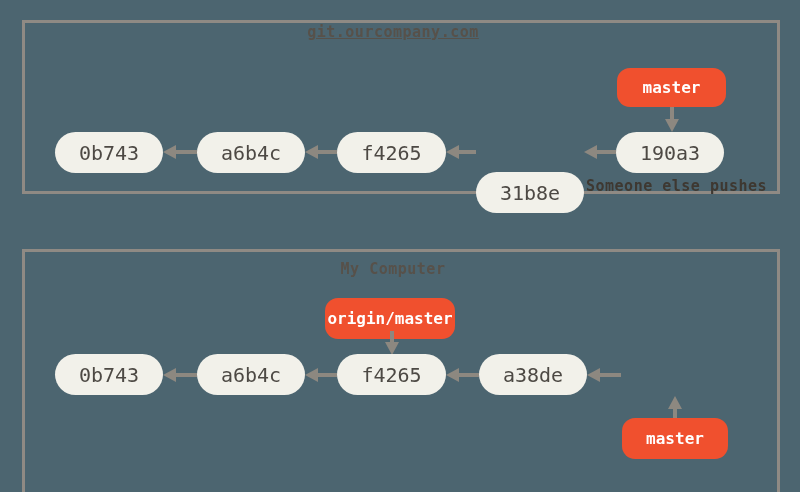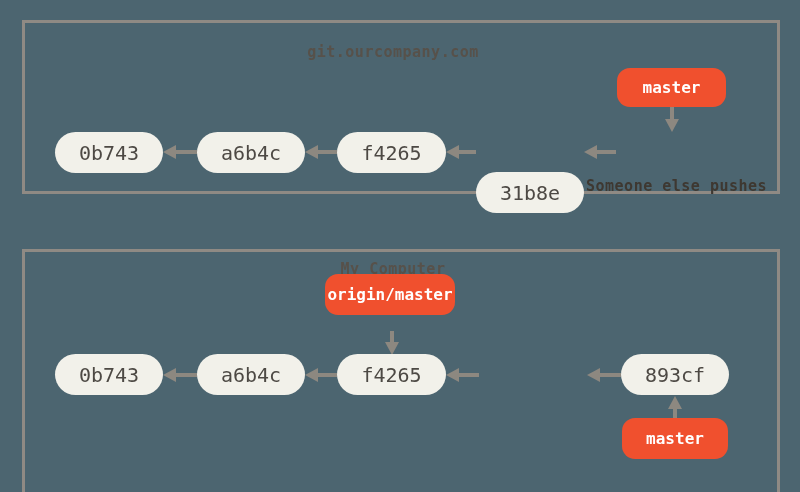--- a/index.html
+++ b/index.html
@@ -47,52 +47,53 @@
     border-bottom:13px solid var(--arrow);}
   .v-arrow.up::after{content:"";position:absolute;top:12px;bottom:0;left:5px;width:4px;
     background:var(--arrow);}
 </style>
 </head>
 <body>
 
 <div class="canvas">
 
   <section class="repo-box remote-box">
-    <div class="box-title" style="top:20px;">git.ourcompany.com</div>
+    <div class="box-title" style="top:0;text-decoration:underline;">git.ourcompany.com</div>
 
     <div class="ref" style="left:592px;top:45px;width:109px;height:39px;">
       <span>master</span>
     </div>
     <div class="v-arrow down" style="left:640px;top:84px;height:25px;"></div>
 
     <div class="commit" style="left:30px;top:109px;">0b743</div>
     <div class="commit" style="left:172px;top:109px;">a6b4c</div>
     <div class="commit" style="left:312px;top:109px;width:109px;">f4265</div>
     <div class="commit" style="left:451px;top:109px;margin-top:40px;">31b8e</div>
+    <div class="commit" style="left:591px;top:109px;">190a3</div>
 
     <div class="h-arrow" style="left:138px;top:122px;width:34px;"></div>
     <div class="h-arrow" style="left:280px;top:122px;width:32px;"></div>
     <div class="h-arrow" style="left:421px;top:122px;width:30px;"></div>
     <div class="h-arrow" style="left:559px;top:122px;width:32px;"></div>
 
     <div class="annotation" style="left:561px;top:154px;text-align:center;">Someone else pushes</div>
   </section>
 
   <section class="repo-box local-box">
     <div class="box-title" style="top:8px;">My Computer</div>
 
-    <div class="ref" style="left:300px;top:22px;width:130px;height:41px;text-align:right;">
+    <div class="ref" style="left:300px;top:46px;width:130px;height:41px;text-align:right;">
       <span>origin/master</span>
     </div>
     <div class="v-arrow down" style="left:360px;top:79px;height:24px;"></div>
 
     <div class="commit" style="left:30px;top:102px;">0b743</div>
     <div class="commit" style="left:172px;top:102px;">a6b4c</div>
     <div class="commit" style="left:312px;top:102px;width:109px;">f4265</div>
-    <div class="commit" style="left:596px;top:102px;">893cf</div>
+    <div class="commit" style="left:454px;top:102px;">a38de</div>
 
     <div class="h-arrow" style="left:138px;top:116px;width:34px;"></div>
     <div class="h-arrow" style="left:280px;top:116px;width:32px;"></div>
     <div class="h-arrow" style="left:421px;top:116px;width:33px;"></div>
     <div class="h-arrow" style="left:562px;top:116px;width:34px;"></div>
 
     <div class="v-arrow up" style="left:643px;top:144px;height:22px;"></div>
     <div class="ref" style="left:597px;top:166px;width:106px;height:41px;">
       <span>master</span>
     </div>

